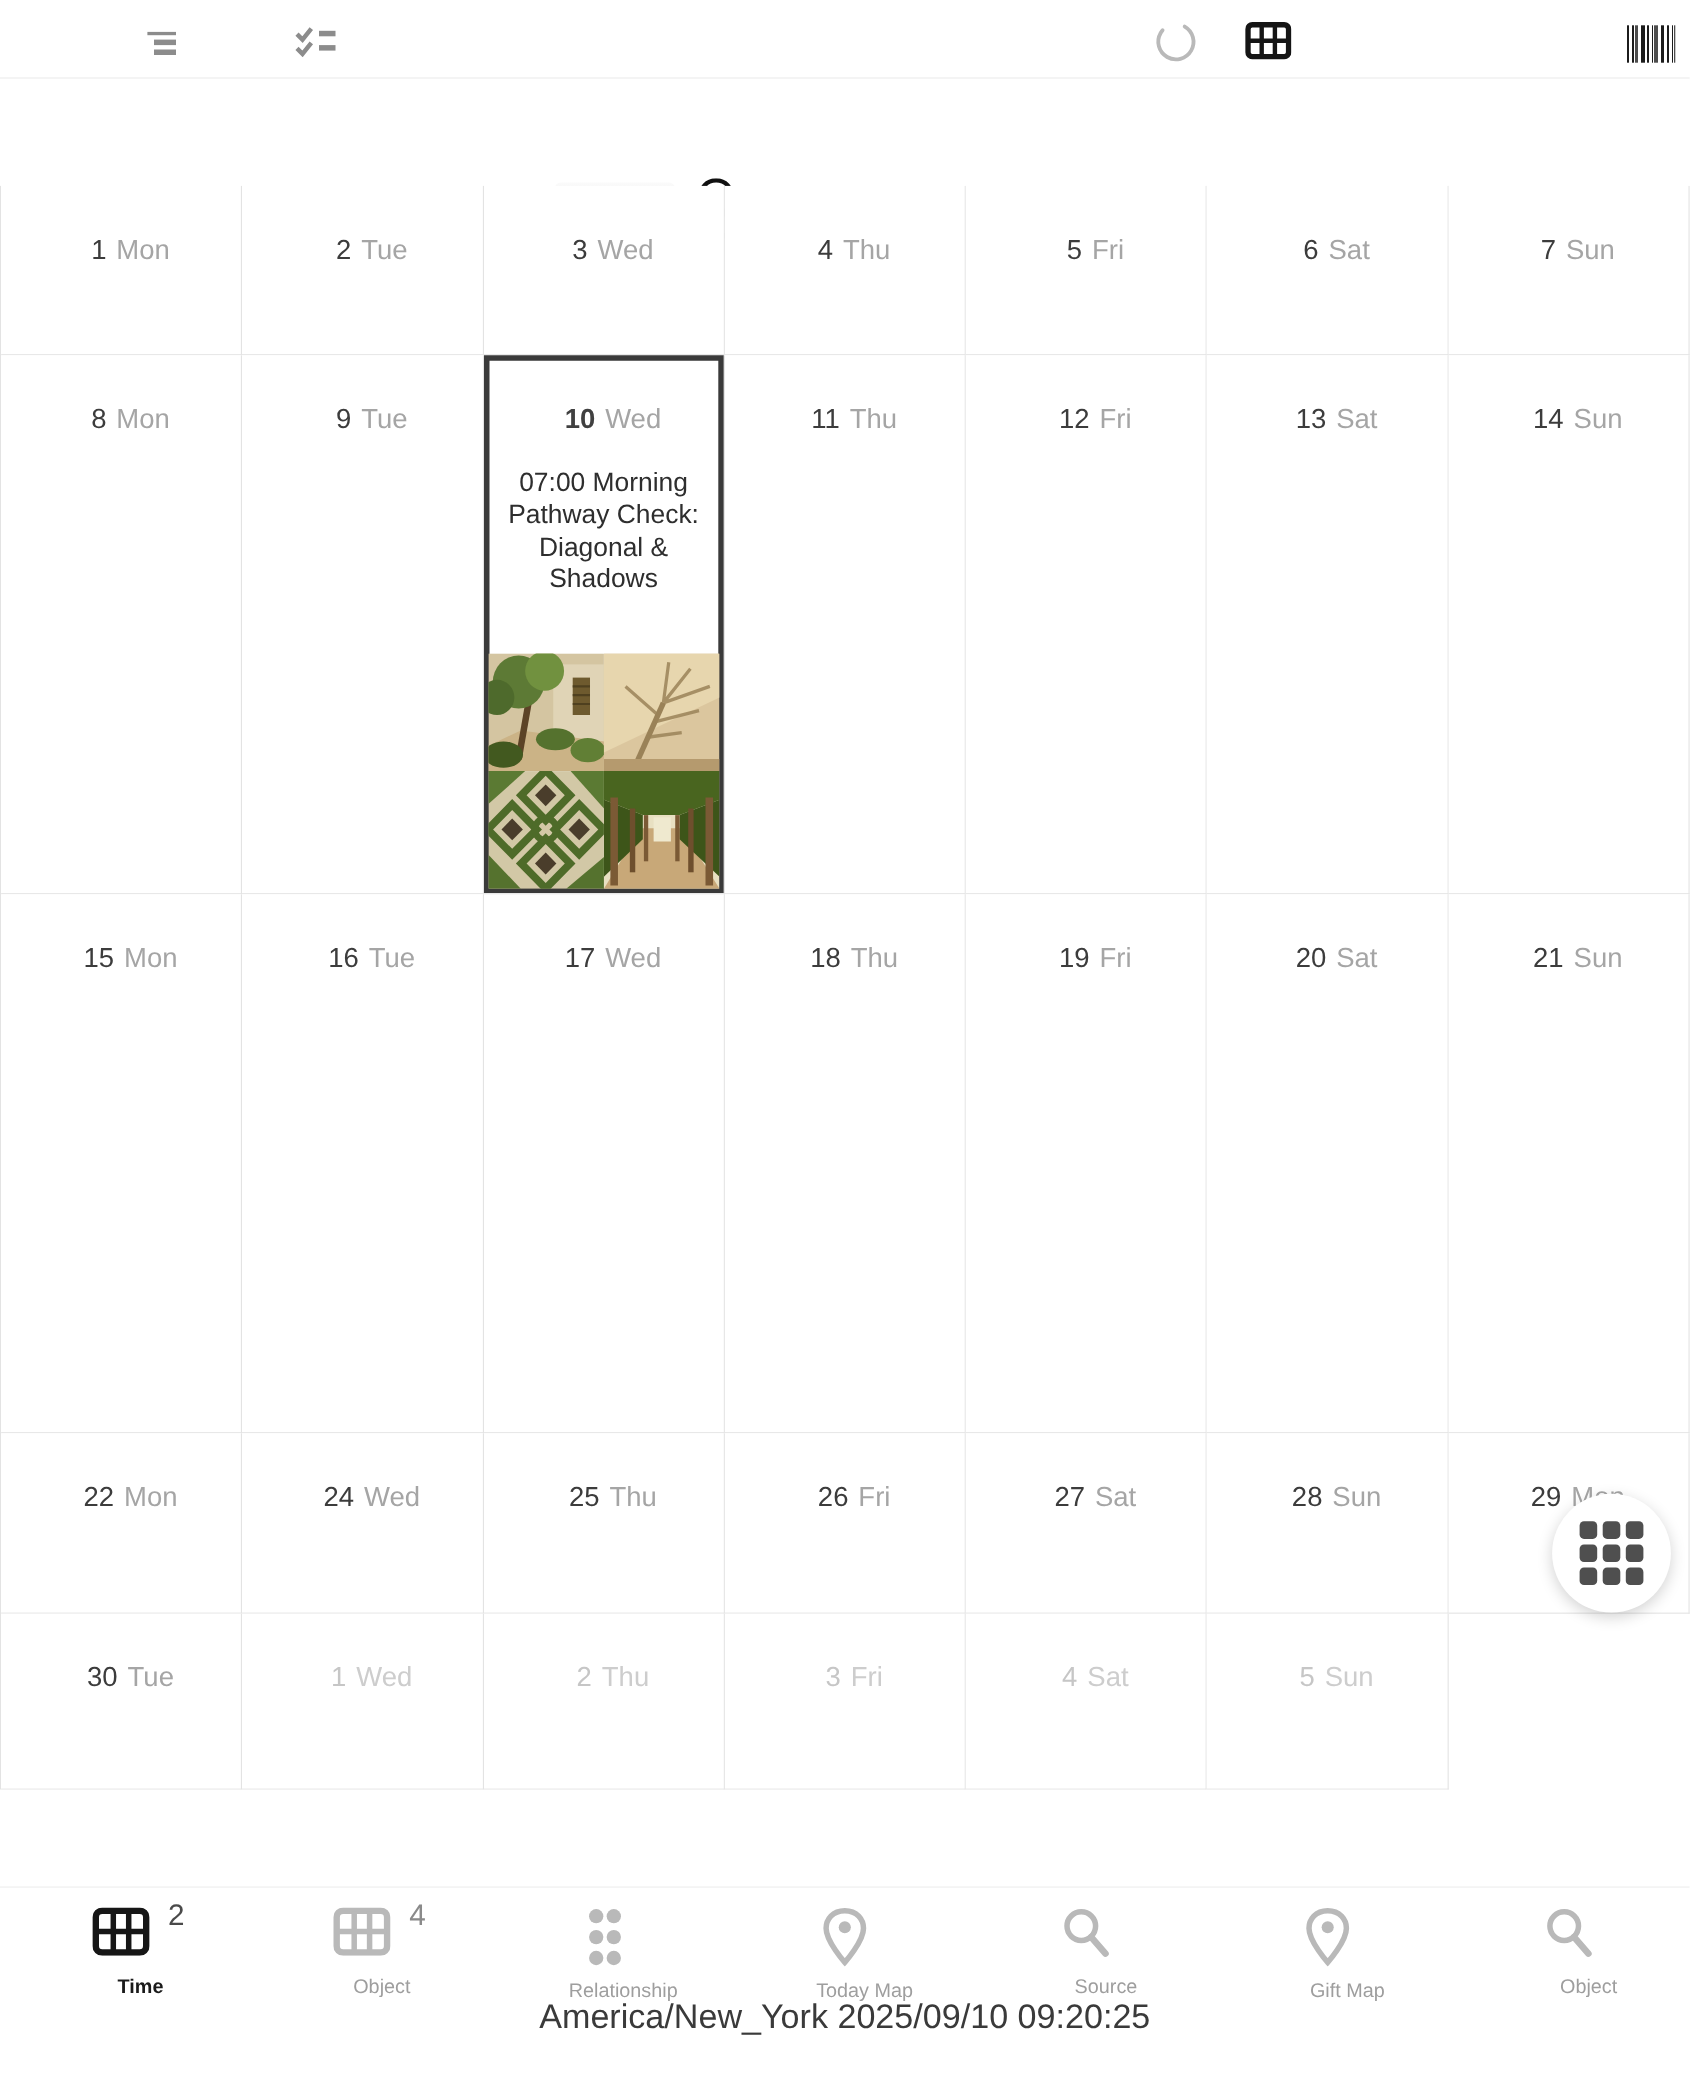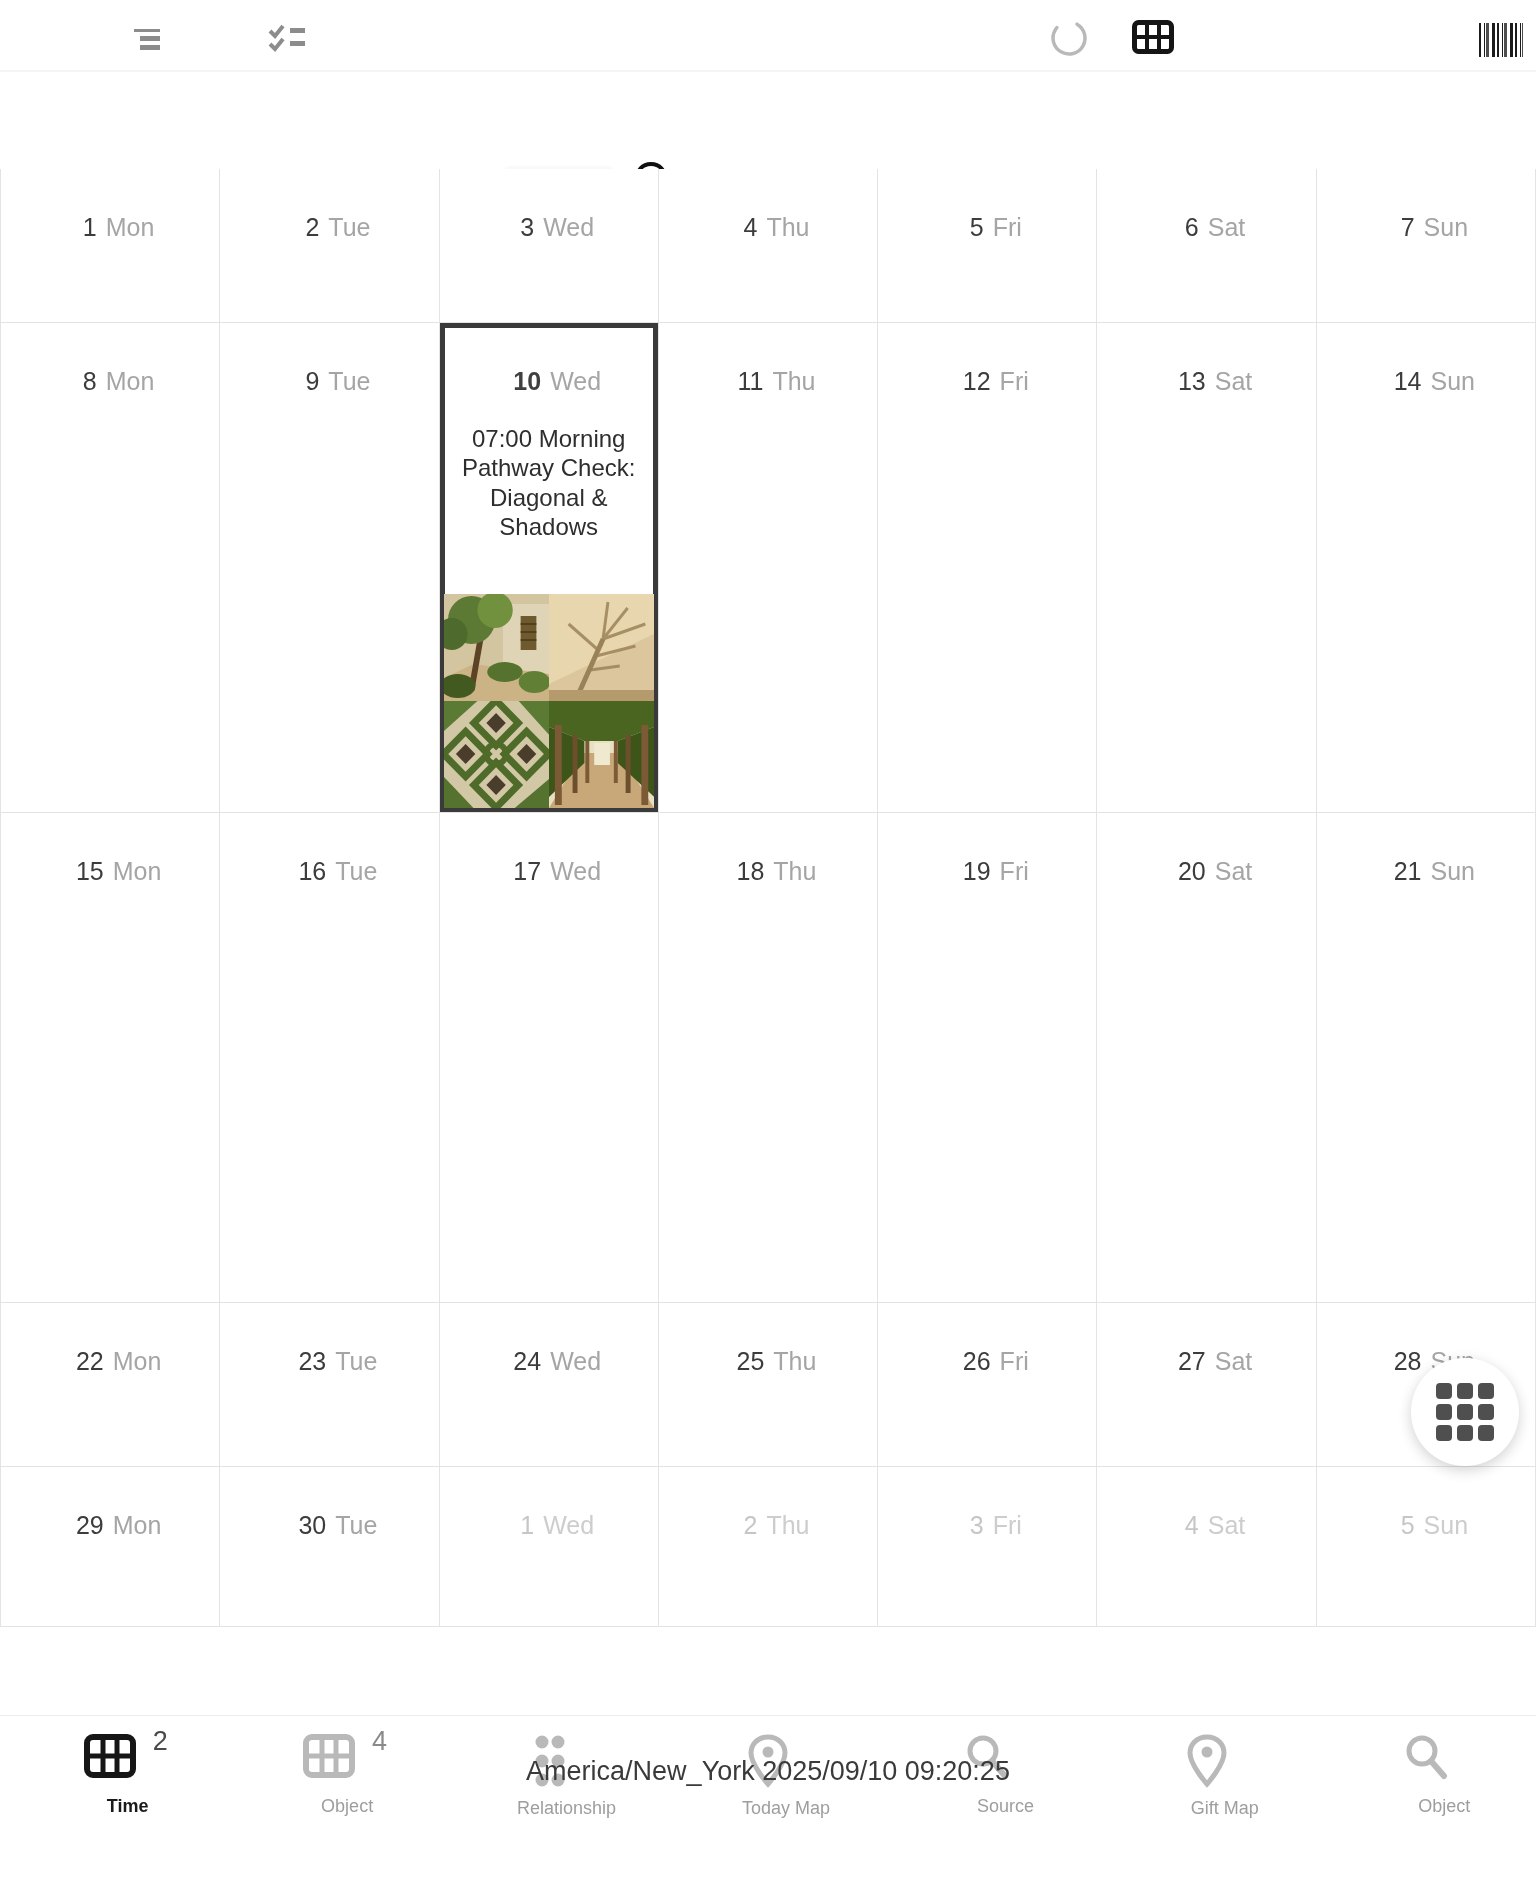--- a/index.html
+++ b/index.html
@@ -86,21 +86,21 @@
     border-top:1px solid #ededed; display:flex; background:#fff;
   }
   .nav-item { flex:1; text-align:center; padding-top:18px; position:relative; cursor:pointer; }
   .nav-icon-wrap { position:relative; display:inline-block; height:56px; }
   .nav-badge { position:absolute; top:-8px; right:-32px; font-size:27px; font-weight:400; color:#8a8a8a; }
   .nav-item.active .nav-badge { color:#4a4a4a; }
   .nav-label { display:block; margin-top:6px; font-size:18px; color:#9e9e9e;padding-left:36px; }
   .nav-item.active .nav-label { color:#1a1a1a; font-weight:700; }
 
   
-  .footer { position:absolute; left:0; top:1756px; width:1536px; text-align:center; font-size:27px; color:#3a3a3a; }
+  .footer { position:absolute; left:0; top:1816px; width:1536px; text-align:center; font-size:31px; color:#3a3a3a; }
 </style>
 </head>
 <body>
 
 <div class="topbar">
   <div class="icon sort-icon">
     <div class="l1"></div>
       <div class="l2"></div>
       <div class="l3"></div>
   </div>
@@ -338,26 +338,20 @@
 
   </div>
     <div class="cell">
     <div class="day-label">
       <span class="day-num">22</span><span class="day-name">Mon</span>
     </div>
 
   </div>
     <div class="cell">
     <div class="day-label">
-      <span class="day-num">23</span><span class="day-name">Tue</span>
-    </div>
-
-  </div>
-    <div class="cell">
-    <div class="day-label">
       <span class="day-num">24</span><span class="day-name">Wed</span>
     </div>
 
   </div>
     <div class="cell">
     <div class="day-label">
       <span class="day-num">25</span><span class="day-name">Thu</span>
     </div>
 
   </div>

